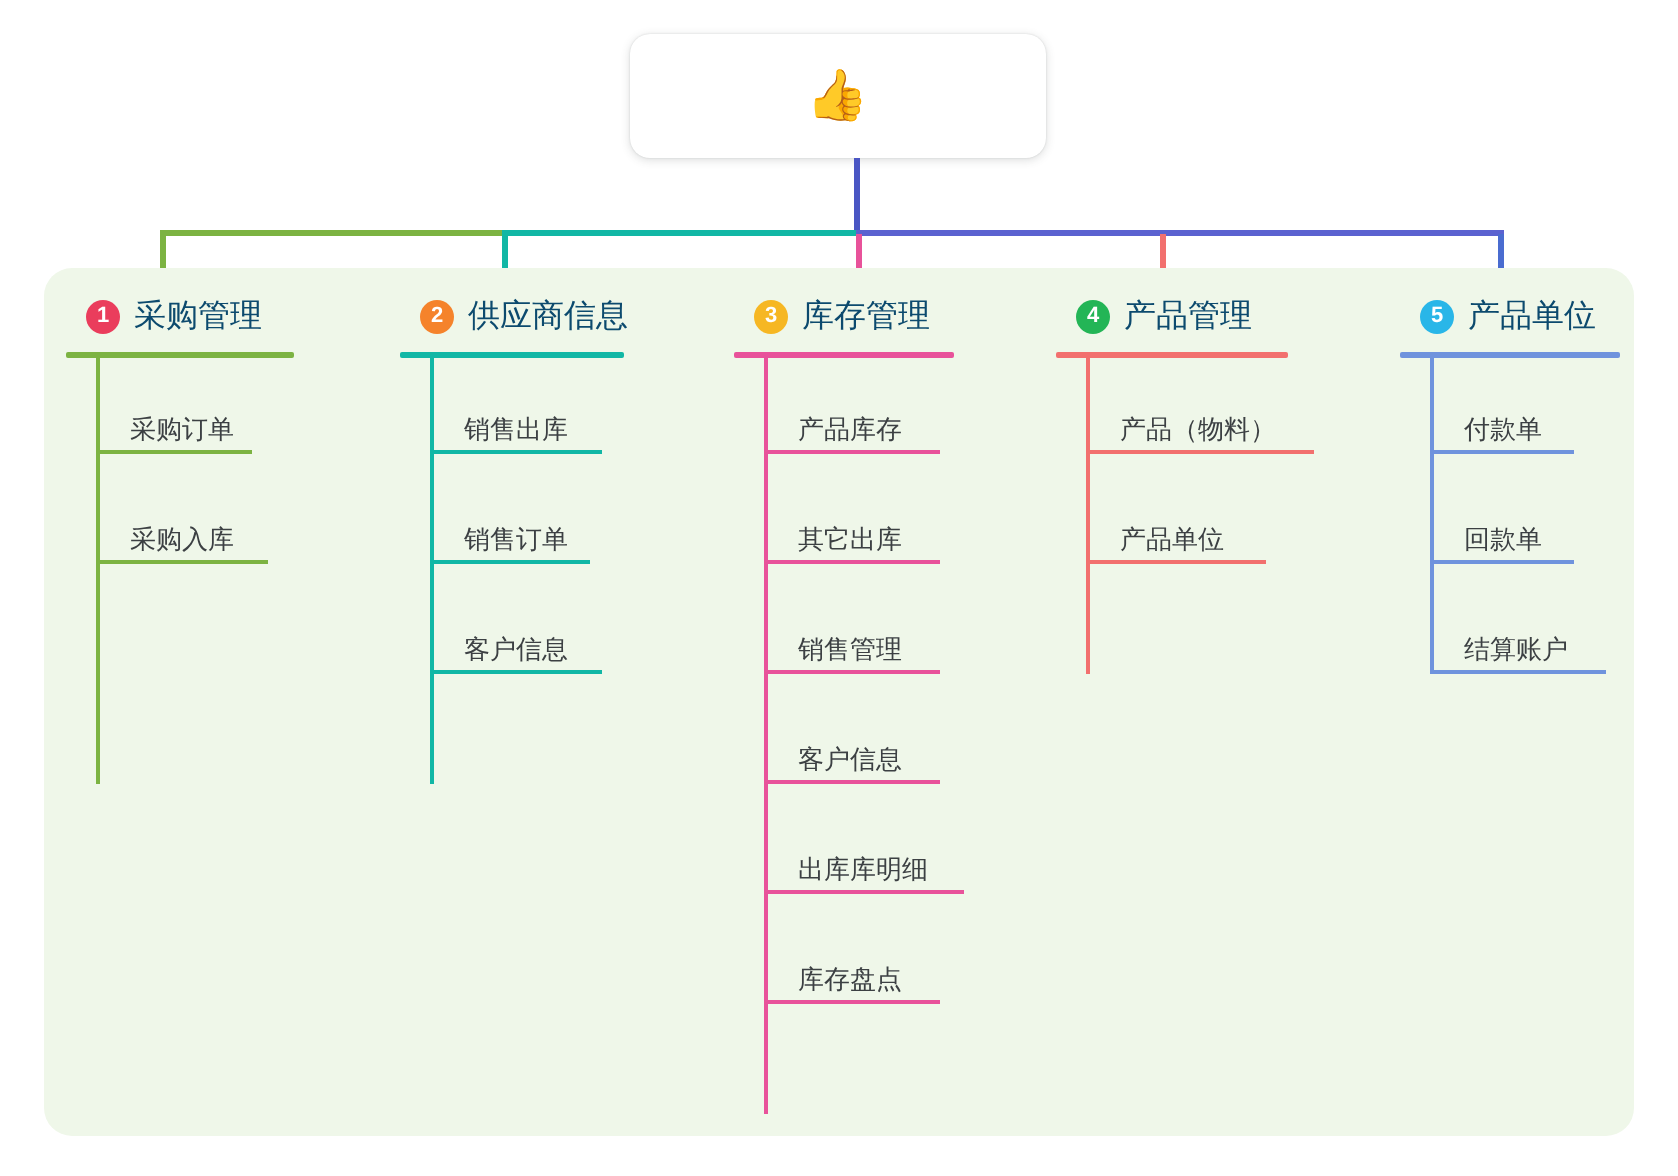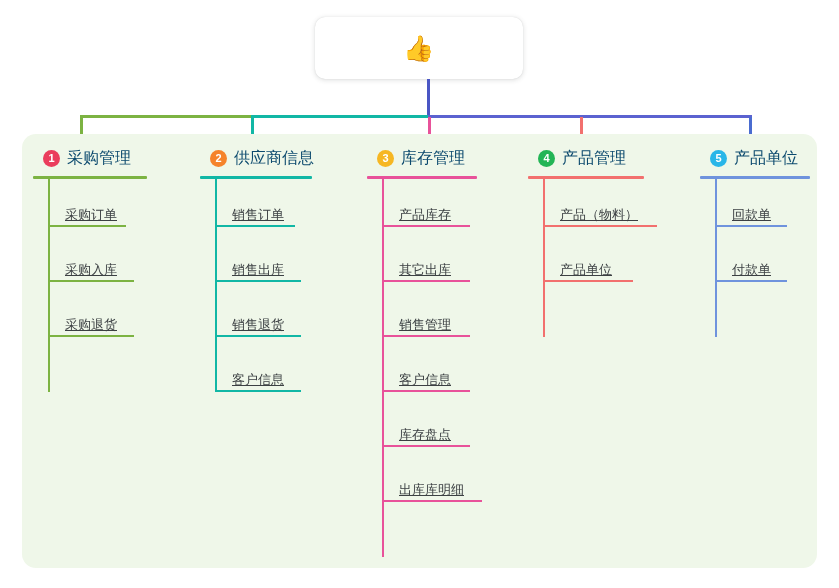--- a/index.html
+++ b/index.html
@@ -62,21 +62,21 @@
   }
   .col-title{font-size:16px;color:#0c4a6e;white-space:nowrap;}
   .col-rule{height:3px;margin-top:6px;border-radius:1px;}
 
   
   .subtree{position:relative;margin-top:0;}
   .spine{position:absolute;left:15px;top:0;width:2px;}
   .leaf{position:relative;height:55px;}
   .leaf-label{
     position:absolute;left:32px;bottom:10px;
-    font-size:13px;color:#3c4043;white-space:nowrap;text-decoration:underline;
+    font-size:13px;color:#3c4043;white-space:nowrap;
   }
   .leaf-rule{position:absolute;left:15px;bottom:7px;height:2px;}
 
   
   .c1{left:33px;}
   .c2{left:200px;}
   .c3{left:367px;}
   .c4{left:528px;}
   .c5{left:700px;}
 </style>
@@ -113,47 +113,39 @@
         <div class="subtree">
           <div class="spine" style="background: rgb(124, 179, 66); height: 213px;"></div>
           <div class="leaf">
             <span class="leaf-label">采购订单</span>
             <div class="leaf-rule" style="background: rgb(124, 179, 66); width: 78px;"></div>
           </div>
           <div class="leaf">
             <span class="leaf-label">采购入库</span>
             <div class="leaf-rule" style="background: rgb(124, 179, 66); width: 86px;"></div>
           </div>
-          <div class="leaf">
-            <span class="leaf-label">采购退货</span>
-            <div class="leaf-rule" style="background: rgb(124, 179, 66); width: 86px;"></div>
-          </div>
         </div>
       </div>
       <div class="col c2">
         <div class="col-head">
           <span class="badge" style="background: rgb(245, 131, 43);">2</span>
           <span class="col-title">供应商信息</span>
         </div>
         <div class="col-rule" style="background: rgb(17, 183, 165); width: 112px;"></div>
         <div class="subtree">
           <div class="spine" style="background: rgb(17, 183, 165); height: 213px;"></div>
           <div class="leaf">
+            <span class="leaf-label">销售出库</span>
+            <div class="leaf-rule" style="background: rgb(17, 183, 165); width: 86px;"></div>
+          </div>
+          <div class="leaf">
             <span class="leaf-label">销售订单</span>
             <div class="leaf-rule" style="background: rgb(17, 183, 165); width: 80px;"></div>
           </div>
           <div class="leaf">
-            <span class="leaf-label">销售出库</span>
-            <div class="leaf-rule" style="background: rgb(17, 183, 165); width: 86px;"></div>
-          </div>
-          <div class="leaf">
-            <span class="leaf-label">销售退货</span>
-            <div class="leaf-rule" style="background: rgb(17, 183, 165); width: 86px;"></div>
-          </div>
-          <div class="leaf">
             <span class="leaf-label">客户信息</span>
             <div class="leaf-rule" style="background: rgb(17, 183, 165); width: 86px;"></div>
           </div>
         </div>
       </div>
       <div class="col c3">
         <div class="col-head">
           <span class="badge" style="background: rgb(246, 183, 35);">3</span>
           <span class="col-title">库存管理</span>
         </div>
@@ -170,27 +162,27 @@
           </div>
           <div class="leaf">
             <span class="leaf-label">销售管理</span>
             <div class="leaf-rule" style="background: rgb(232, 82, 154); width: 88px;"></div>
           </div>
           <div class="leaf">
             <span class="leaf-label">客户信息</span>
             <div class="leaf-rule" style="background: rgb(232, 82, 154); width: 88px;"></div>
           </div>
           <div class="leaf">
-            <span class="leaf-label">库存盘点</span>
-            <div class="leaf-rule" style="background: rgb(232, 82, 154); width: 88px;"></div>
-          </div>
-          <div class="leaf">
             <span class="leaf-label">出库库明细</span>
             <div class="leaf-rule" style="background: rgb(232, 82, 154); width: 100px;"></div>
           </div>
+          <div class="leaf">
+            <span class="leaf-label">库存盘点</span>
+            <div class="leaf-rule" style="background: rgb(232, 82, 154); width: 88px;"></div>
+          </div>
         </div>
       </div>
       <div class="col c4">
         <div class="col-head">
           <span class="badge" style="background: rgb(35, 181, 86);">4</span>
           <span class="col-title">产品管理</span>
         </div>
         <div class="col-rule" style="background: rgb(242, 112, 110); width: 116px;"></div>
         <div class="subtree">
           <div class="spine" style="background: rgb(242, 112, 110); height: 158px;"></div>
@@ -206,24 +198,28 @@
       </div>
       <div class="col c5">
         <div class="col-head">
           <span class="badge" style="background: rgb(41, 182, 232);">5</span>
           <span class="col-title">产品单位</span>
         </div>
         <div class="col-rule" style="background: rgb(111, 147, 221); width: 110px;"></div>
         <div class="subtree">
           <div class="spine" style="background: rgb(111, 147, 221); height: 158px;"></div>
           <div class="leaf">
+            <span class="leaf-label">付款单</span>
+            <div class="leaf-rule" style="background: rgb(111, 147, 221); width: 72px;"></div>
+          </div>
+          <div class="leaf">
             <span class="leaf-label">回款单</span>
             <div class="leaf-rule" style="background: rgb(111, 147, 221); width: 72px;"></div>
           </div>
           <div class="leaf">
-            <span class="leaf-label">付款单</span>
-            <div class="leaf-rule" style="background: rgb(111, 147, 221); width: 72px;"></div>
+            <span class="leaf-label">结算账户</span>
+            <div class="leaf-rule" style="background: rgb(111, 147, 221); width: 88px;"></div>
           </div>
         </div>
       </div>
     </div>
 
 </div>
 
 </body></html>

